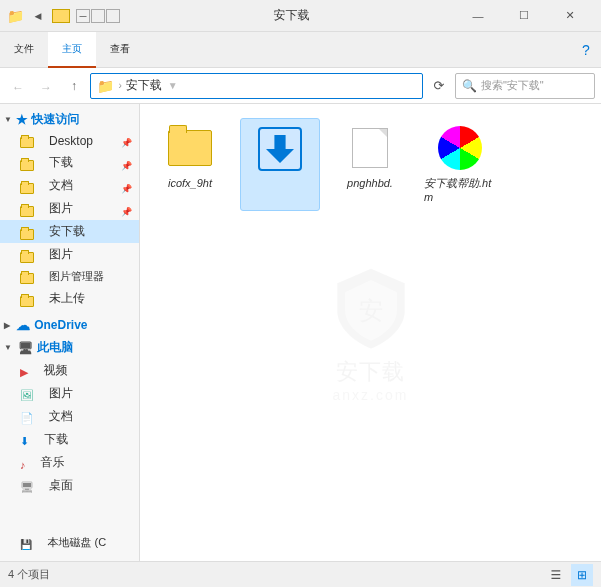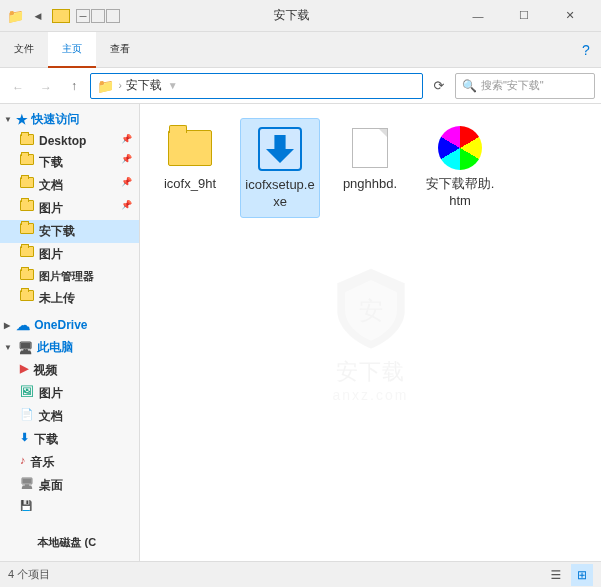--- a/index.html
+++ b/index.html
@@ -183,29 +183,28 @@
       padding: 3px 6px 3px 4px;
       cursor: pointer;
       font-size: 12px;
       font-weight: 600;
       color: #0078d7;
       gap: 4px;
     }
 
     .sidebar-item {
       display: flex;
-      align-items: flex-start;
+      align-items: flex-end;
       padding: 3px 6px 3px 20px;
       cursor: pointer;
       font-size: 12px;
       color: #333;
-      gap: 5px;
+      gap: 15px;
       white-space: nowrap;
       overflow: hidden;
-      font-weight: bold;
     }
     .sidebar-item.selected { background: #cce8ff; }
 
     .folder-icon-sm {
       width: 14px;
       height: 11px;
       background: #ffd966;
       border: 1px solid #c8a400;
       border-radius: 1px;
       flex-shrink: 0;
@@ -370,26 +369,27 @@
       width: 44px;
       height: 44px;
       border-radius: 50%;
       background: conic-gradient(#f00 0deg 60deg, #ff0 60deg 120deg, #0f0 120deg 180deg, #0ff 180deg 240deg, #00f 240deg 300deg, #f0f 300deg 360deg);
       display: flex;
       align-items: center;
       justify-content: center;
     }
 
     .file-label {
-      font-size: 13px;
-      text-align: center;
+      font-size: 11px;
+      text-align: left;
       color: #333;
       line-height: 1.3;
       max-width: 76px;
       word-break: break-all;
+      font-style: italic;
     }
 
     
     .status-bar {
       height: 26px;
       background: #f0f0f0;
       border-top: 1px solid #ddd;
       display: flex;
       align-items: center;
       padding: 0 8px;
@@ -572,21 +572,20 @@
       </div>
       <div class="file-label">icofx_9ht</div>
     </div>
 
     <div class="file-item selected">
       <div class="file-icon-wrapper">
         <div class="exe-icon-bg exe-selected-border">
           <div class="exe-arrow"></div>
         </div>
       </div>
-      <div class="file-label">icofxsetup.exe</div>
     </div>
 
     <div class="file-item">
       <div class="file-icon-wrapper">
         <div class="png-page">
           <div class="png-corner"></div>
         </div>
       </div>
       <div class="file-label">pnghhbd.</div>
     </div>

